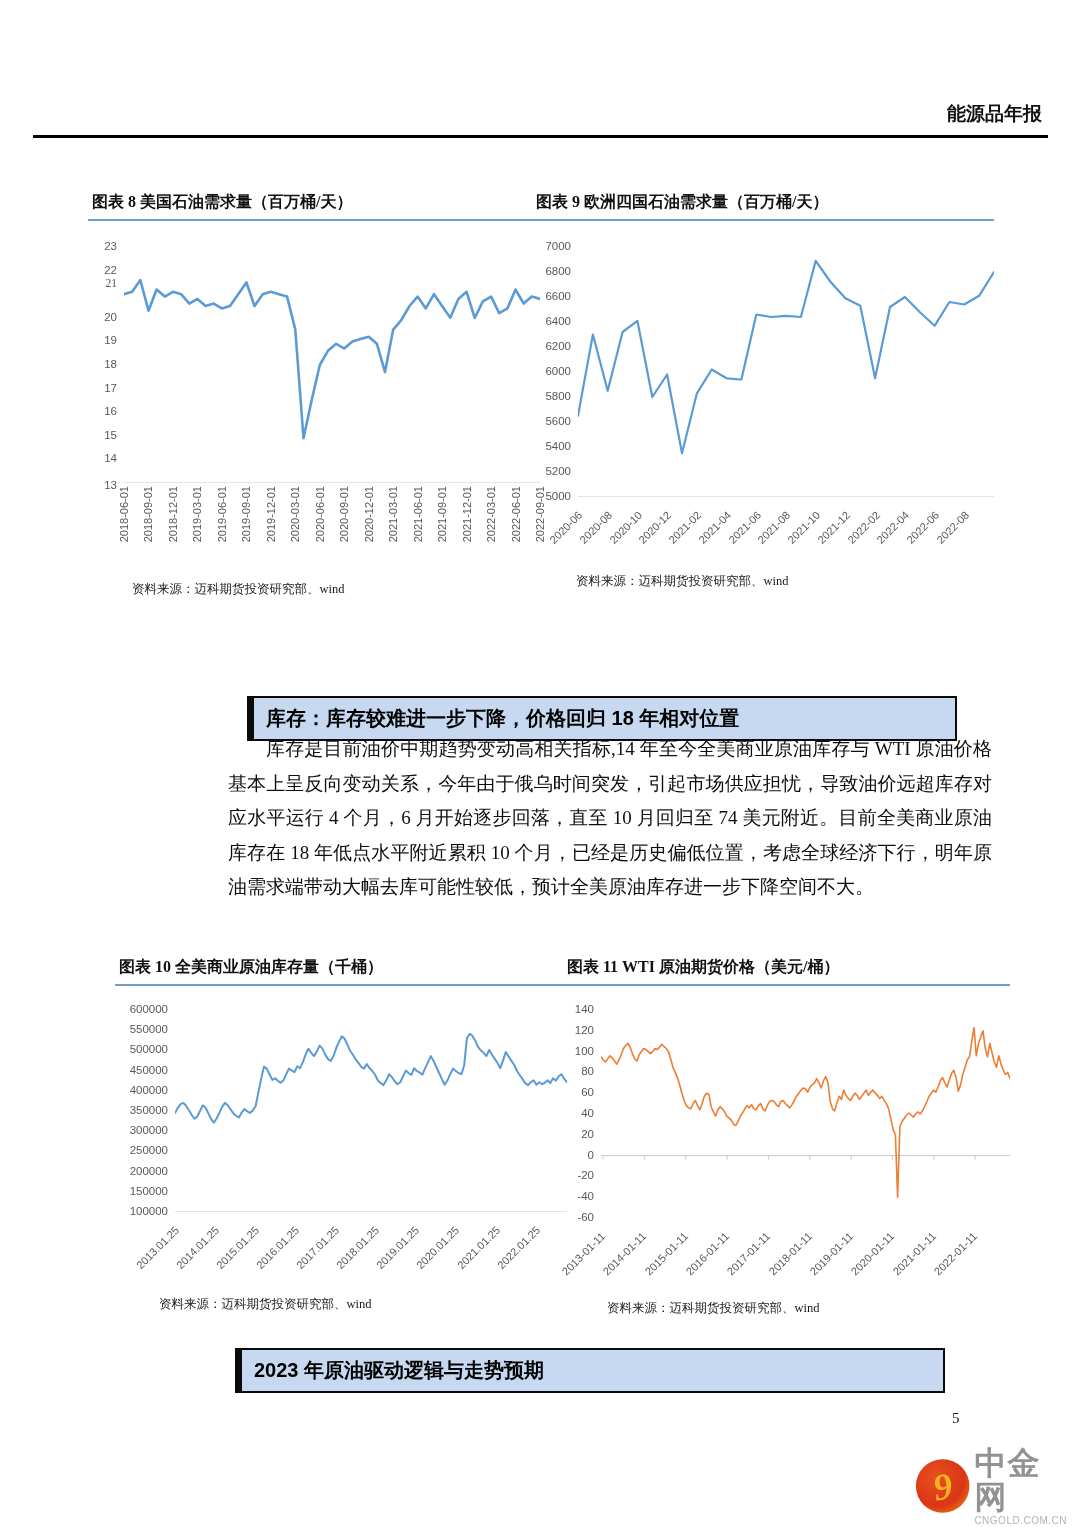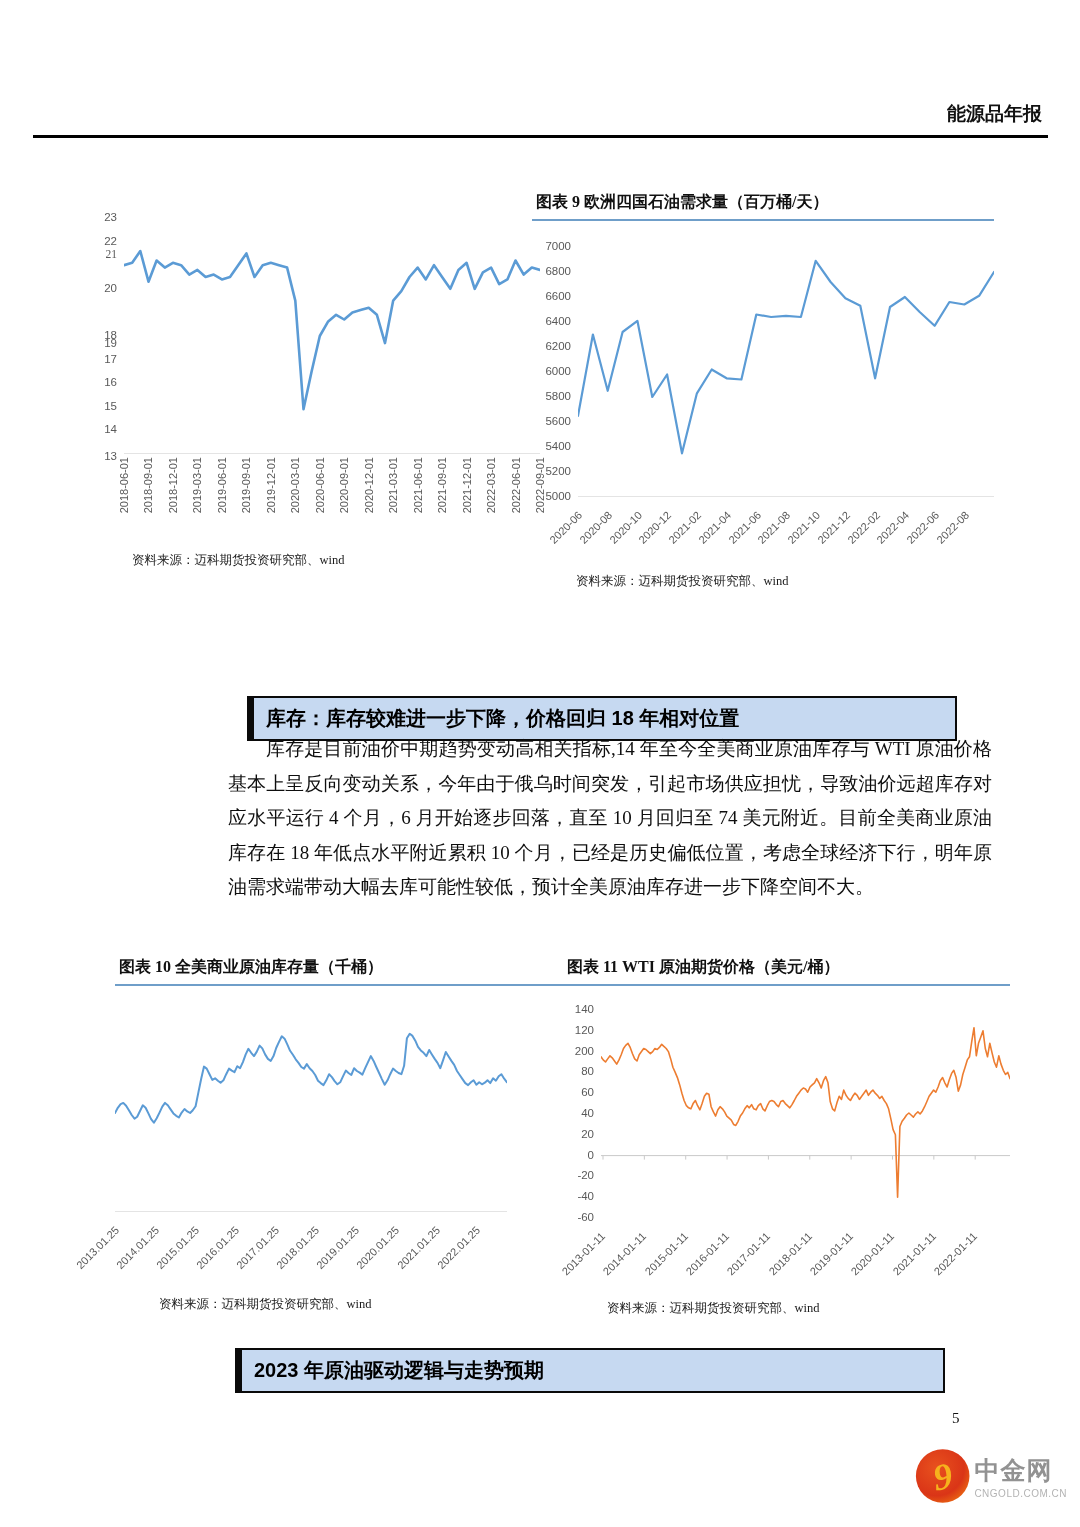--- a/index.html
+++ b/index.html
@@ -46,39 +46,40 @@
 
   
   .para{position:absolute;left:228px;top:732px;width:764px;font-size:19px;line-height:34.5px;
         text-align:justify;text-indent:2em;color:#0e0e0e;}
 
   
   .page-number{position:absolute;left:952px;top:1410px;font-size:15px;}
   .cngold{position:absolute;left:915px;top:1446px;width:152px;font-family:"Liberation Sans",sans-serif;}
   .cngold-row{display:flex;align-items:center;}
   .cngold-text{margin-left:4px;}
-  .cngold-name{font-size:25px;font-weight:bold;color:#929292;letter-spacing:1px;line-height:34px;}
+  .cngold-name{font-size:32px;font-weight:bold;color:#929292;letter-spacing:1px;line-height:34px;}
   .cngold-domain{font-size:10px;color:#b3b3b3;letter-spacing:0.5px;margin-top:1px;}
 </style>
 </head>
 <body>
 
 <div class="page">
 
   <div class="report-label">能源品年报</div>
   <div class="header-rule"></div>
 
   <div class="chart" id="c8">
+    <div class="ctitle">图表 8  美国石油需求量（百万桶/天）</div>
     <div class="plot-row">
       <div class="yaxis">
           <div class="ytick" style="top: -7px;">23</div>
           <div class="ytick" style="top: 16.6px;">22</div>
           <div class="ytick" style="top: 30px; font-family: Liberation Serif, serif;">21</div>
           <div class="ytick" style="top: 63.8px;">20</div>
-          <div class="ytick" style="top: 87.4px; margin-top: 32px;">19</div>
+          <div class="ytick" style="top: 87.4px;">19</div>
           <div class="ytick" style="top: 111px;">18</div>
           <div class="ytick" style="top: 134.6px;">17</div>
           <div class="ytick" style="top: 158.2px;">16</div>
           <div class="ytick" style="top: 181.8px;">15</div>
           <div class="ytick" style="top: 205.4px;">14</div>
           <div class="ytick" style="top: 232px;">13</div>
         </div>
       <div class="plot-col">
         <div class="plot"><svg width="416" height="236">
               <line x1="0" x2="416" y1="236" y2="236" stroke="#c9c9c9" stroke-width="1"></line>
@@ -183,20 +184,33 @@
     <div class="csource">资料来源：迈科期货投资研究部、wind</div>
   </div>
 
   <div class="band" id="band1">库存：库存较难进一步下降，价格回归 18 年相对位置</div>
 
   <div class="para">库存是目前油价中期趋势变动高相关指标,14 年至今全美商业原油库存与 WTI 原油价格基本上呈反向变动关系，今年由于俄乌时间突发，引起市场供应担忧，导致油价远超库存对应水平运行 4 个月，6 月开始逐步回落，直至 10 月回归至 74 美元附近。目前全美商业原油库存在 18 年低点水平附近累积 10 个月，已经是历史偏低位置，考虑全球经济下行，明年原油需求端带动大幅去库可能性较低，预计全美原油库存进一步下降空间不大。</div>
 
   <div class="chart" id="c10">
     <div class="ctitle">图表 10 全美商业原油库存量（千桶）</div>
     <div class="plot-row">
+      <div class="yaxis">
+          <div class="ytick" style="top: -7px;">600000</div>
+          <div class="ytick" style="top: 13.2px;">550000</div>
+          <div class="ytick" style="top: 33.4px;">500000</div>
+          <div class="ytick" style="top: 53.6px;">450000</div>
+          <div class="ytick" style="top: 73.8px;">400000</div>
+          <div class="ytick" style="top: 94px;">350000</div>
+          <div class="ytick" style="top: 114.2px;">300000</div>
+          <div class="ytick" style="top: 134.4px;">250000</div>
+          <div class="ytick" style="top: 154.6px;">200000</div>
+          <div class="ytick" style="top: 174.8px;">150000</div>
+          <div class="ytick" style="top: 195px;">100000</div>
+        </div>
       <div class="plot-col">
         <div class="plot"><svg width="392" height="202">
               <line x1="0" x2="392" y1="202" y2="202" stroke="#c9c9c9" stroke-width="1"></line>
               <line x1="2" x2="2" y1="202" y2="206" stroke="#c9c9c9"></line>
               <line x1="42.07111111111111" x2="42.07111111111111" y1="202" y2="206" stroke="#c9c9c9"></line>
               <line x1="82.14222222222222" x2="82.14222222222222" y1="202" y2="206" stroke="#c9c9c9"></line>
               <line x1="122.21333333333332" x2="122.21333333333332" y1="202" y2="206" stroke="#c9c9c9"></line>
               <line x1="162.28444444444443" x2="162.28444444444443" y1="202" y2="206" stroke="#c9c9c9"></line>
               <line x1="202.35555555555558" x2="202.35555555555558" y1="202" y2="206" stroke="#c9c9c9"></line>
               <line x1="242.42666666666665" x2="242.42666666666665" y1="202" y2="206" stroke="#c9c9c9"></line>
@@ -221,21 +235,21 @@
     </div>
     <div class="csource">资料来源：迈科期货投资研究部、wind</div>
   </div>
 
   <div class="chart" id="c11">
     <div class="ctitle">图表 11 WTI 原油期货价格（美元/桶）</div>
     <div class="plot-row">
       <div class="yaxis">
           <div class="ytick" style="top: -7px;">140</div>
           <div class="ytick" style="top: 13.8px;">120</div>
-          <div class="ytick" style="top: 34.6px;">200</div>
+          <div class="ytick" style="top: 34.6px;">100</div>
           <div class="ytick" style="top: 55.4px;">80</div>
           <div class="ytick" style="top: 76.2px;">60</div>
           <div class="ytick" style="top: 97px;">40</div>
           <div class="ytick" style="top: 117.8px;">20</div>
           <div class="ytick" style="top: 138.6px;">0</div>
           <div class="ytick" style="top: 159.4px;">-20</div>
           <div class="ytick" style="top: 180.2px;">-40</div>
           <div class="ytick" style="top: 201px;">-60</div>
         </div>
       <div class="plot-col">

